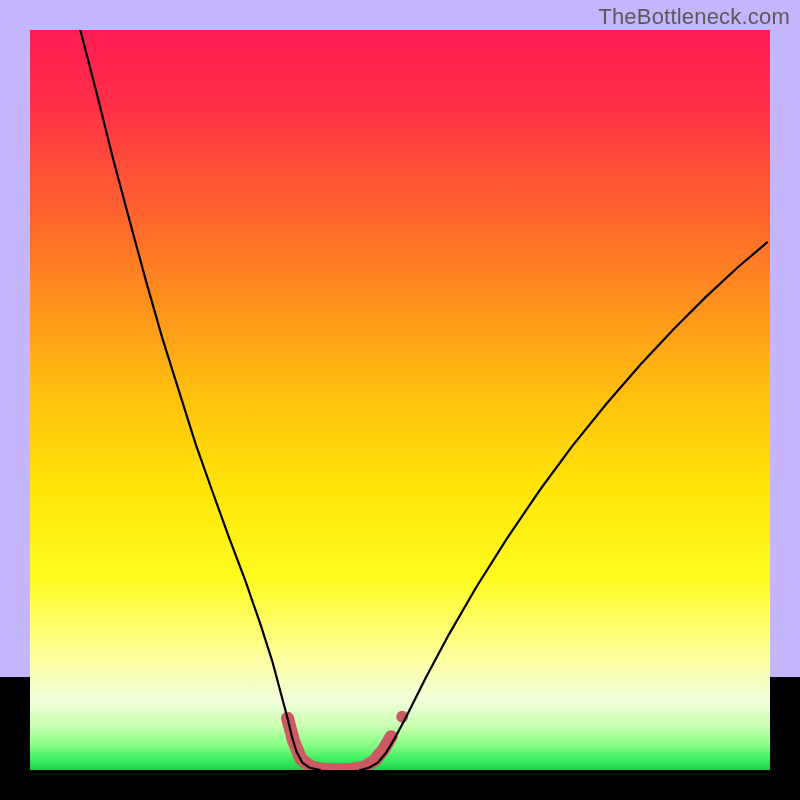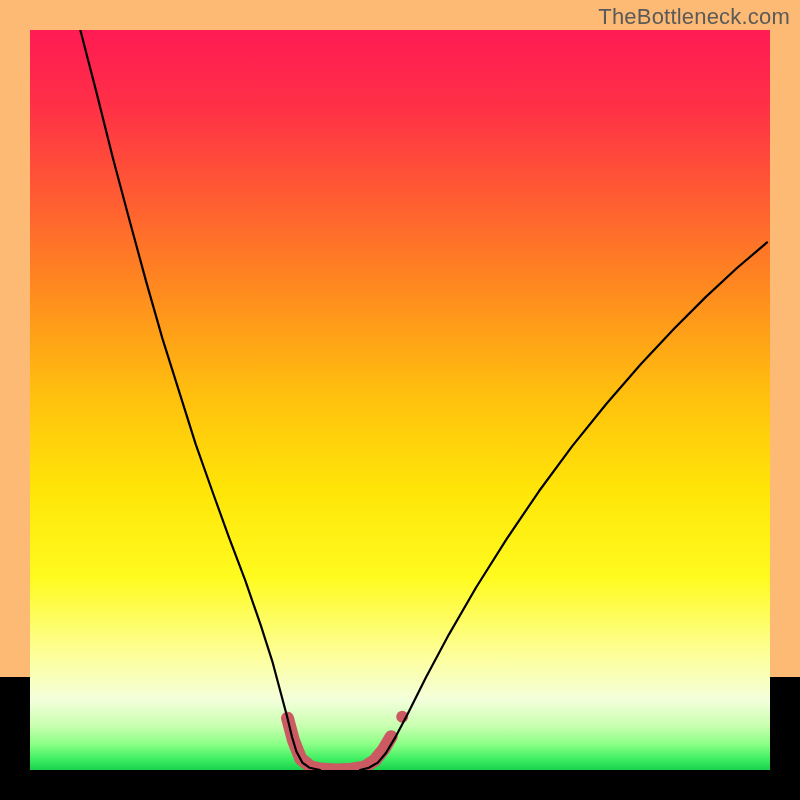--- a/index.html
+++ b/index.html
@@ -8,21 +8,21 @@
     width: 800px;
     height: 800px;
     background: #000;
     font-family: Arial, Helvetica, sans-serif;
     overflow: hidden;
   }
   .stage {
     position: relative;
     width: 800px;
     height: 677px;
-    background: #fdba74;
+    background: #c4b5fd;
   }
   .watermark {
     position: absolute;
     top: 4px;
     right: 10px;
     color: #5a5a5a;
     font-size: 22px;
     font-weight: 500;
     letter-spacing: 0.2px;
     user-select: none;

